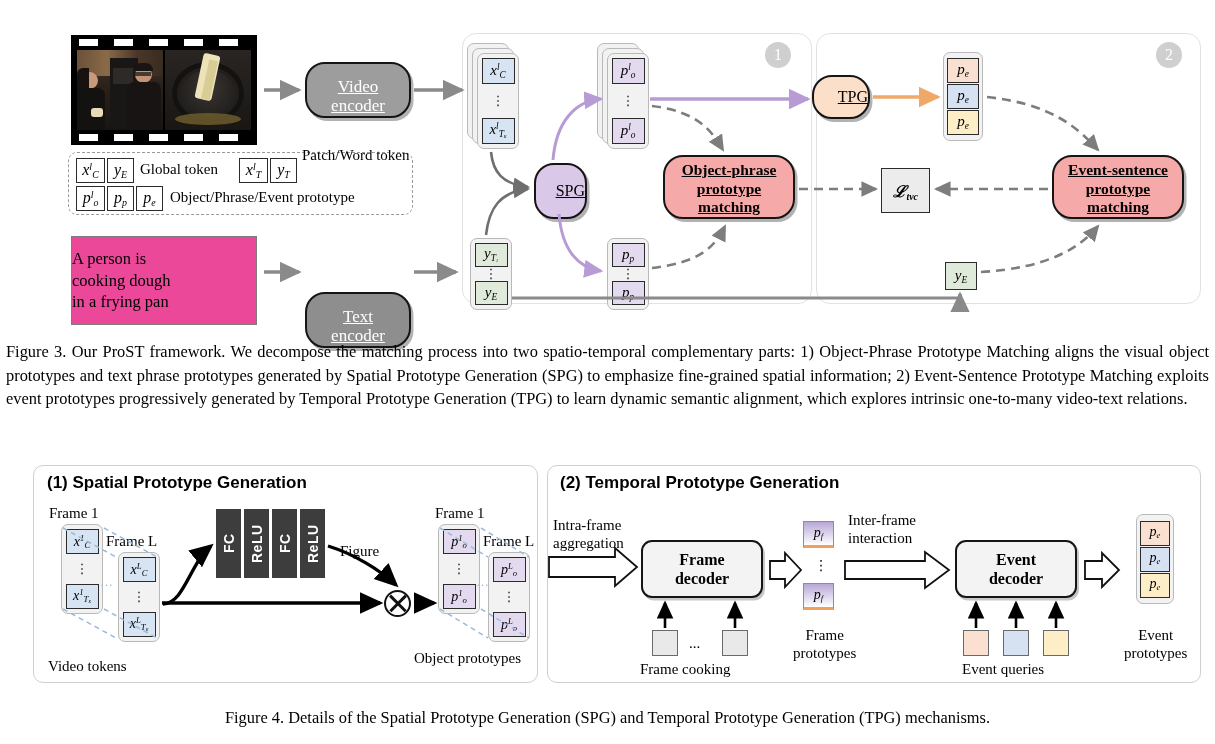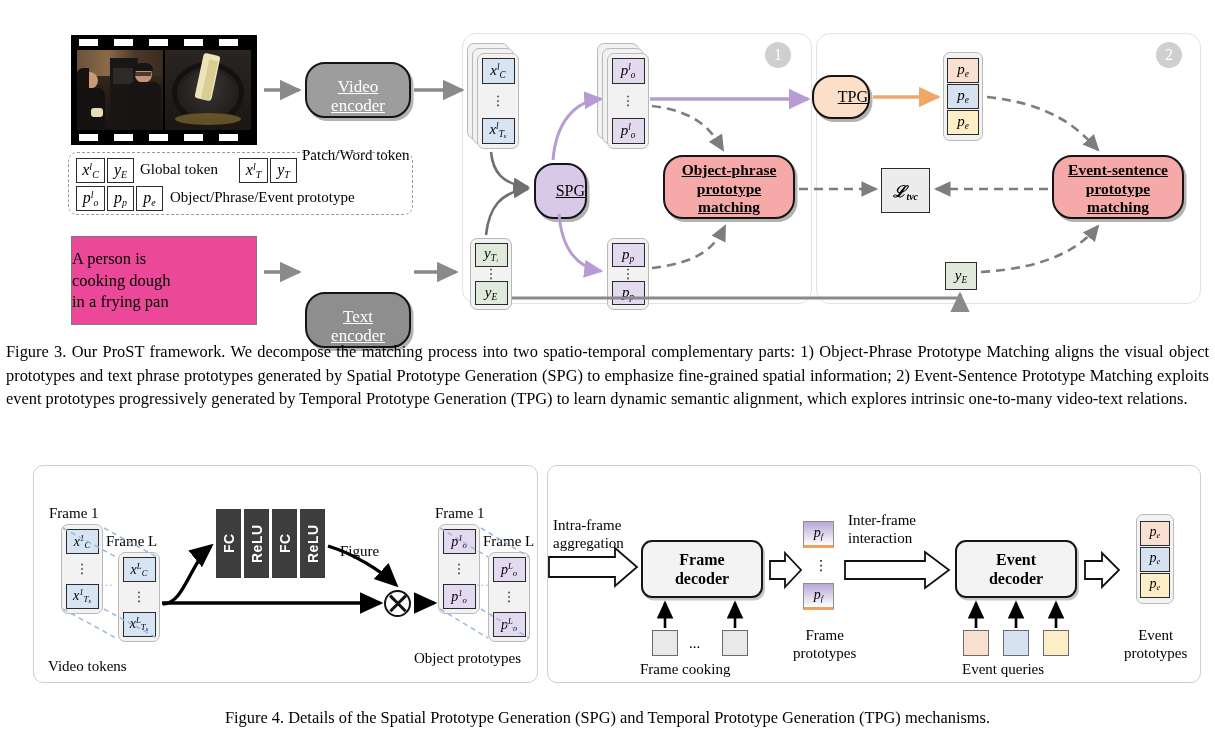--- a/index.html
+++ b/index.html
@@ -324,20 +324,21 @@
     <path d="M512,298 L960,298 L960,294" fill="none" stroke="#8a8a8a" stroke-width="3.2"></path>
     <line x1="960" y1="300" x2="960" y2="294" stroke="#8a8a8a" stroke-width="3.2" marker-end="url(#ag)"></line>
   </svg>
 </div>
 
 <div class="abs caption" style="left:6px; top:340px; width:1203px;">Figure 3. Our ProST framework. We decompose the matching process into two spatio-temporal complementary parts: 1) Object-Phrase Prototype Matching aligns the visual object prototypes and text phrase prototypes generated by Spatial Prototype Generation (SPG) to emphasize fine-grained spatial information; 2) Event-Sentence Prototype Matching exploits event prototypes progressively generated by Temporal Prototype Generation (TPG) to learn dynamic semantic alignment, which explores intrinsic one-to-many video-text relations.</div>
 
 <div class="abs" style="left:0; top:458px; width:1215px; height:232px;">
 
   <div class="abs bigpanel" style="left:33px; top:7px; width:505px; height:218px;"></div>
+  <div class="abs btitle" style="left:47px; top:15px;">(1) Spatial Prototype Generation</div>
 
   <div class="abs smlabel" style="left:49px; top:47px;">Frame 1</div>
 
   <div class="abs stack" style="left:61px; top:66px; width:42px; height:90px;">
     <div class="tok" style="width:33px;height:25px;font-size:14px;background:#d6e4f3;">
       <span>x<span class="sup">1</span><span class="sub">C</span></span>
       </div>
     <div class="dots"></div>
     <div class="tok" style="width:33px;height:25px;font-size:14px;background:#d6e4f3;">
       <span>x<span class="sup">1</span><span class="sub">T<span class="subsub">K</span></span></span>
@@ -398,20 +399,21 @@
       </div>
     <div class="dots"></div>
     <div class="tok" style="width:33px;height:25px;font-size:14px;background:#e3daf0;">
       <span>p<span class="sup">L</span><span class="sub">o</span></span>
       </div>
   </div>
 
   <div class="abs smlabel" style="left:414px; top:192px;">Object prototypes</div>
 
   <div class="abs bigpanel" style="left:547px; top:7px; width:654px; height:218px;"></div>
+  <div class="abs btitle" style="left:560px; top:15px;">(2) Temporal Prototype Generation</div>
 
   <div class="abs smlabel" style="left:553px; top:58px; line-height:1.2;">
     <div>Intra-frame</div>
     <div>aggregation</div>
   </div>
 
   <div class="abs decbox" style="left:641px; top:82px; width:122px; height:58px; flex-direction:column;">
     <div>Frame</div>
     <div>decoder</div>
   </div>

